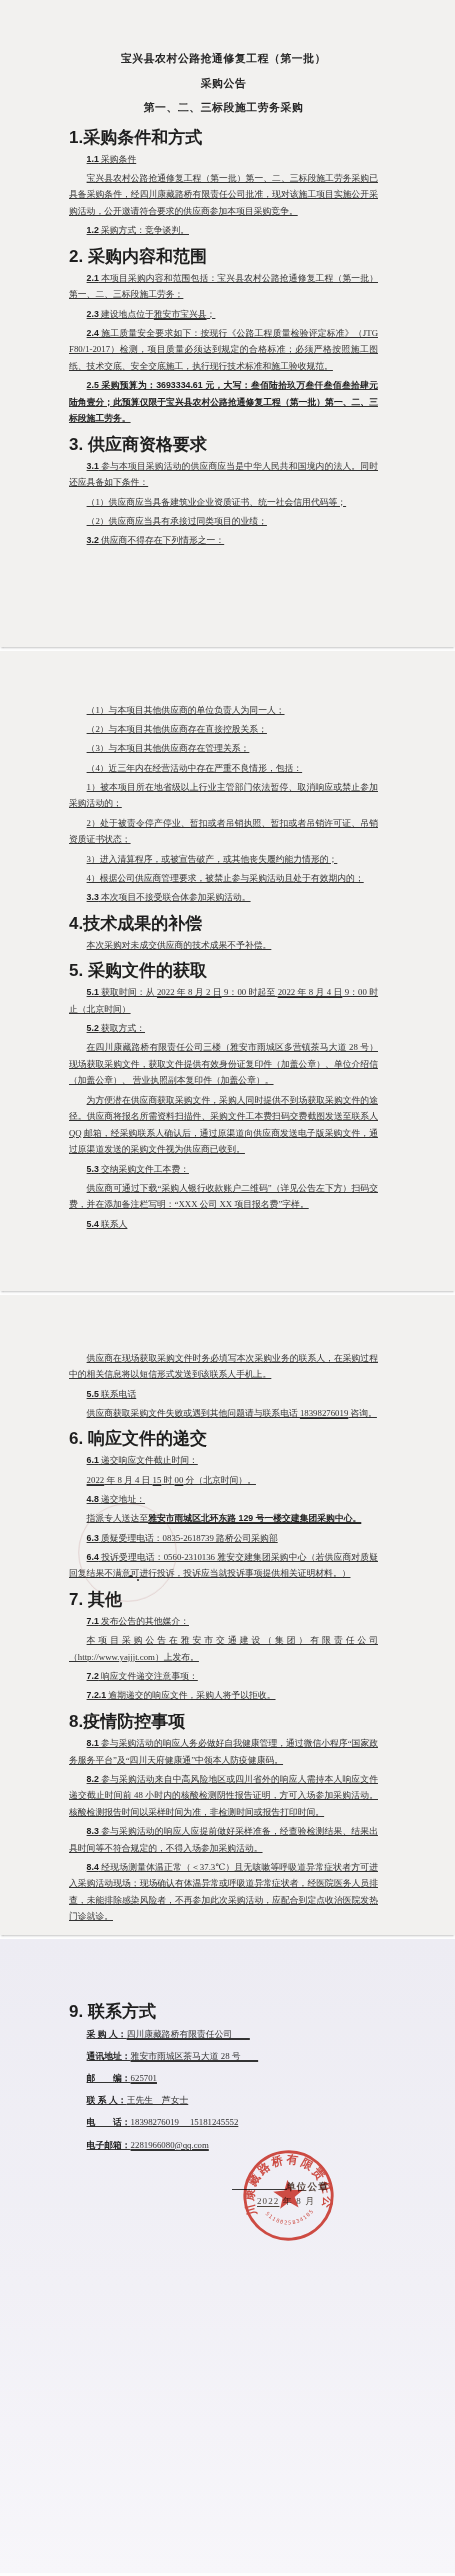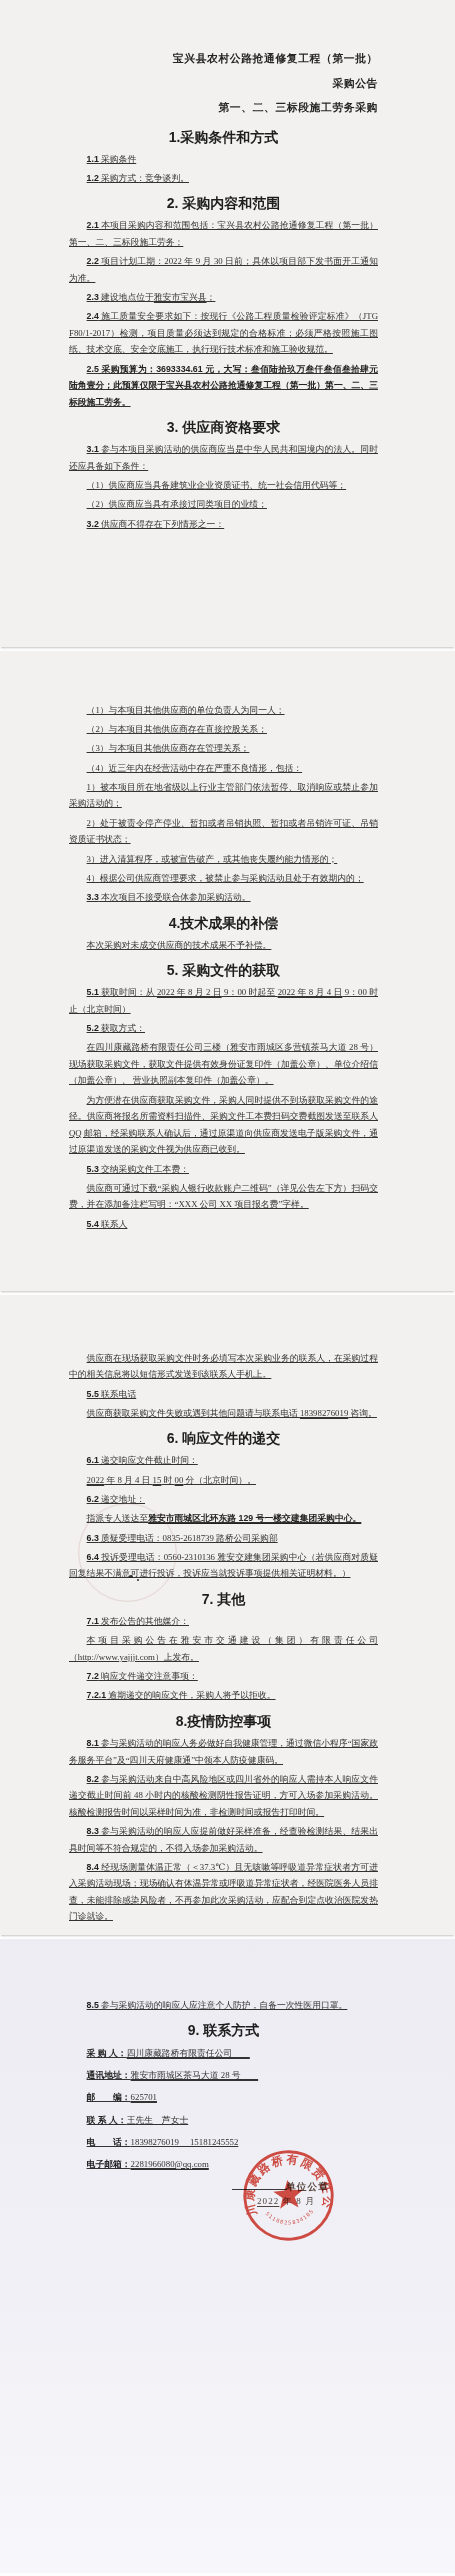--- a/index.html
+++ b/index.html
@@ -23,35 +23,34 @@
   #page-2{height:640px;}
   #page-3{height:640px;}
   #page-4{height:634px;background:linear-gradient(180deg,#edecf3 0%,#f1f0f6 55%,#f7f6fa 100%);margin-bottom:0;}
   .content{padding:0 77px 0 69px;}
   #page-1 .content{padding-top:46px;}
   #page-2 .content{padding-top:48px;}
   #page-3 .content{padding-top:52px;}
   #page-4 .content{padding-top:55px;}
 
   .title{
-    text-align:right;
+    text-align:center;
     font-weight:bold;
     font-size:10.8px;
     line-height:24.5px;
     color:#262626;
     letter-spacing:0.6px;
   }
   .h{
     font-family:"Liberation Sans","DejaVu Sans",sans-serif;
     font-weight:bold;
-    font-size:14px;
+    font-size:17px;
     line-height:17px;
     color:#1e1e1e;
     margin:9px 0 5.1px;
-    text-align:center;
   }
   .p,.c{
     font-size:8.8px;
     line-height:16.5px;
     margin:2.8px 0;
     text-indent:2em;
     text-align:justify;
     color:#333;
     text-decoration:underline;
   }
@@ -118,24 +117,24 @@
 
 <main class="doc">
 
   <section class="page" id="page-1">
     <div class="content">
         <div class="title"><span>宝兴县农村公路抢通修复工程（第一批）</span></div>
         <div class="title"><span>采购公告</span></div>
         <div class="title"><span>第一、二、三标段施工劳务采购</span></div>
         <div class="h"><span>1.采购条件和方式</span></div>
         <div class="p"><b>1.1</b><span> 采购条件</span></div>
+        <div class="p"><span>宝兴县农村公路抢通修复工程（第一批）第一、二、三标段施工劳务采购已具备采购条件，经四川康藏路桥有限责任公司批准，现对该施工项目实施公开采购活动，公开邀请符合要求的供应商参加本项目采购竞争。</span></div>
         <div class="p"><b>1.2</b><span> 采购方式：竞争谈判。</span></div>
         <div class="h"><span>2. 采购内容和范围</span></div>
         <div class="p"><b>2.1</b><span> 本项目采购内容和范围包括：宝兴县农村公路抢通修复工程（第一批）第一、二、三标段施工劳务；</span></div>
-        <div class="p"><b>2.2</b><span> 项目计划工期：2022 年 9 月 30 日前；具体以项目部下发书面开工通知为准。</span></div>
         <div class="p"><b>2.3</b><span> 建设地点位于</span><span class="u">雅安市宝兴县</span><span>；</span></div>
         <div class="p"><b>2.4</b><span> 施工质量安全要求如下：按现行《公路工程质量检验评定标准》（JTG F80/1-2017）检测，项目质量必须达到规定的合格标准；必须严格按照施工图纸、技术交底、安全交底施工，执行现行技术标准和施工验收规范。</span></div>
         <div class="p"><b>2.5 采购预算为：3693334.61 元，大写：叁佰陆拾玖万叁仟叁佰叁拾肆元陆角壹分；此预算仅限于宝兴县农村公路抢通修复工程（第一批）第一、二、三标段施工劳务。</b></div>
         <div class="h"><span>3.  供应商资格要求</span></div>
         <div class="p"><b>3.1</b><span> 参与本项目采购活动的供应商应当是中华人民共和国境内的法人。同时还应具备如下条件：</span></div>
         <div class="p"><span>（1）供应商应当具备建筑业企业资质证书、统一社会信用代码等；</span></div>
         <div class="p"><span>（2）供应商应当具有承接过同类项目的业绩；</span></div>
         <div class="p"><b>3.2</b><span> 供应商不得存在下列情形之一：</span></div>
       </div>
   </section>
@@ -165,21 +164,21 @@
   </section>
 
   <section class="page" id="page-3">
     <div class="content">
         <div class="p"><span>供应商在现场获取采购文件时务必填写本次采购业务的联系人，在采购过程中的相关信息将以短信形式发送到该联系人手机上。</span></div>
         <div class="p"><b>5.5</b><span> 联系电话</span></div>
         <div class="p"><span>供应商获取采购文件失败或遇到其他问题请与联系电话 </span><span class="u">18398276019</span><span> 咨询。</span></div>
         <div class="h"><span>6. 响应文件的递交</span></div>
         <div class="p"><b>6.1</b><span> 递交响应文件截止时间：</span></div>
         <div class="p"><span class="u">2022</span><span> 年 8 月 4 日 </span><span class="u">15</span><span> 时 </span><span class="u">00</span><span> 分（北京时间）。</span></div>
-        <div class="p"><b>6.2</b><span> 递交地址：</span></div>
+        <div class="p"><b>4.8</b><span> 递交地址：</span></div>
         <div class="p"><span>指派专人送达至</span><b class="u">雅安市雨城区北环东路 129 号一楼交建集团采购中心。</b></div>
         <div class="p"><b>6.3</b><span> 质疑受理电话：0835-2618739 路桥公司采购部</span></div>
         <div class="p"><b>6.4</b><span> 投诉受理电话：0560-2310136 雅安交建集团采购中心（若供应商对质疑回复结果不满意可进行投诉，投诉应当就投诉事项提供相关证明材料。）</span></div>
         <div class="h"><span>7.  其他</span></div>
         <div class="p"><b>7.1</b><span> 发布公告的其他媒介：</span></div>
         <div class="p"><span>本项目采购公告在雅安市交通建设（集团）有限责任公司（http://www.yajjjt.com）上发布。</span></div>
         <div class="p"><b>7.2</b><span> 响应文件递交注意事项：</span></div>
         <div class="p"><b>7.2.1</b><span> 逾期递交的响应文件，采购人将予以拒收。</span></div>
         <div class="h"><span>8.疫情防控事项</span></div>
         <div class="p"><b>8.1</b><span> 参与采购活动的响应人务必做好自我健康管理，通过微信小程序“国家政务服务平台”及“四川天府健康通”中领本人防疫健康码。</span></div>
@@ -187,21 +186,20 @@
         <div class="p"><b>8.3</b><span> 参与采购活动的响应人应提前做好采样准备，经查验检测结果、结果出具时间等不符合规定的，不得入场参加采购活动。</span></div>
         <div class="p"><b>8.4</b><span> 经现场测量体温正常（＜37.3℃）且无咳嗽等呼吸道异常症状者方可进入采购活动现场；现场确认有体温异常或呼吸道异常症状者，经医院医务人员排查，未能排除感染风险者，不再参加此次采购活动，应配合到定点收治医院发热门诊就诊。</span></div>
       </div>
     <div class="ghost-stamp"></div>
     <span class="dot d1"></span>
     <span class="dot d2"></span>
   </section>
 
   <section class="page" id="page-4">
     <div class="content">
-        <div class="p"><b>8.5</b><span> 参与采购活动的响应人应注意个人防护，自备一次性医用口罩。</span></div>
         <div class="h"><span>9.  联系方式</span></div>
         <div class="c"><b>采 购 人：</b><span class="u">四川康藏路桥有限责任公司　　</span></div>
         <div class="c"><b>通讯地址：</b><span class="u">雅安市雨城区茶马大道 28 号　　</span></div>
         <div class="c"><b>邮　　编：</b><span class="u">625701</span></div>
         <div class="c"><b>联 系 人：</b><span>王先生　芦女士</span></div>
         <div class="c"><b>电　　话：</b><span>18398276019　 15181245552</span></div>
         <div class="c"><b>电子邮箱：</b><span class="u">2281966080@qq.com</span></div>
       </div>
 
     <div class="sig-line"></div>

